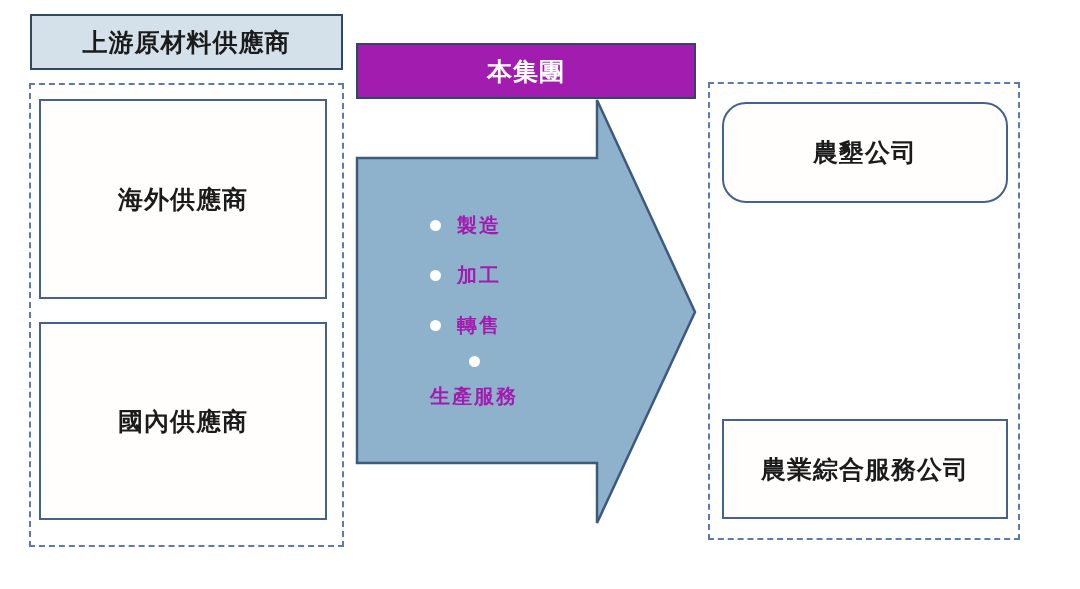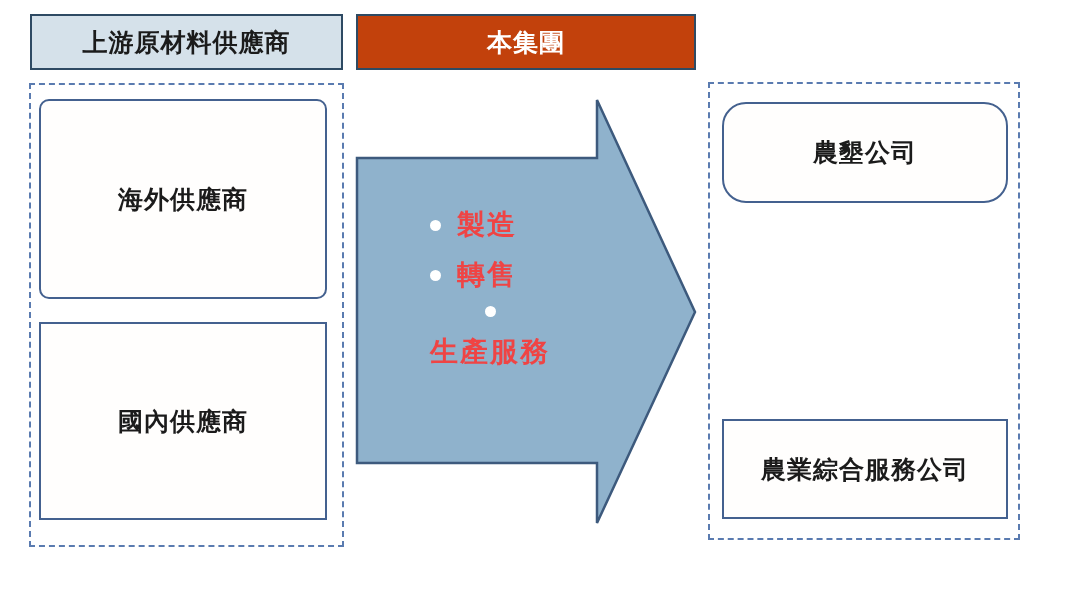--- a/index.html
+++ b/index.html
@@ -25,23 +25,24 @@
     box-sizing: content-box;
   }
   .hdr-upstream {
     left: 30px; width: 309px;
     background: #d5e1ea;
     border: 2.5px solid #2e4a63;
     color: #1b1b1b;
   }
   .hdr-group {
     left: 356px; width: 336px;
-    background: #c2410c;
+    background: #a21caf;
     border: 2.5px solid #2e4a63;
     color: #ffffff;
+    margin-top: 29px;
   }
   .hdr-downstream {
     left: 707px; width: 309px;
     background: #3a6b99;
     border: 2.5px solid #27415a;
     color: #ffffff;
   }
   
   .dashed-box {
     position: absolute;
@@ -56,21 +57,21 @@
     background: #fffefd;
     border: 2px solid #44618f;
     display: flex;
     align-items: center;
     justify-content: center;
     font-size: 25px;
     font-weight: bold;
     color: #1b1b1b;
     letter-spacing: 1px;
   }
-  .node-overseas { left: 39px; top: 99px;  width: 284px; height: 196px; border-radius: 10px; }
+  .node-overseas { left: 39px; top: 99px;  width: 284px; height: 196px; }
   .node-domestic { left: 39px; top: 322px; width: 284px; height: 194px; }
   .node-farm     { left: 722px; top: 102px; width: 282px; height: 97px; border-radius: 24px; }
   .node-tobacco  { left: 722px; top: 261px; width: 282px; height: 96px; }
   .node-agri     { left: 722px; top: 419px; width: 282px; height: 96px; }
   
   .arrow-svg { position: absolute; left: 350px; top: 95px; }
   
   .bullets {
     position: absolute;
     left: 430px;
@@ -86,22 +87,22 @@
   }
   .bullet-row.last { margin-top: 6px; flex-direction: column; }
   .bullet-dot {
     width: 11px;
     height: 11px;
     border-radius: 50%;
     background: #ffffff;
     flex: 0 0 auto;
   }
   .bullet-label {
-    color: #ef4444;
-    font-size: 28px;
+    color: #a21caf;
+    font-size: 20px;
     font-weight: bold;
     letter-spacing: 2px;
     white-space: nowrap;
     font-family: Liberation Mono, monospace;
   }
 </style>
 </head>
 <body>
 
 <div class="canvas">
@@ -121,20 +122,24 @@
     <polygon points="7,63 247,63 247,5 345,217 247,428 247,368 7,368" fill="#8fb2cc" stroke="#3d5a7d" stroke-width="2.5" stroke-linejoin="miter"></polygon>
   </svg>
 
   <div class="bullets">
     <div class="bullet-row">
       <span class="bullet-dot"></span>
       <span class="bullet-label">製造</span>
     </div>
     <div class="bullet-row">
       <span class="bullet-dot"></span>
+      <span class="bullet-label">加工</span>
+    </div>
+    <div class="bullet-row">
+      <span class="bullet-dot"></span>
       <span class="bullet-label">轉售</span>
     </div>
     <div class="bullet-row last">
       <span class="bullet-dot"></span>
       <span class="bullet-label">生產服務</span>
     </div>
   </div>
 
 </div>
 

